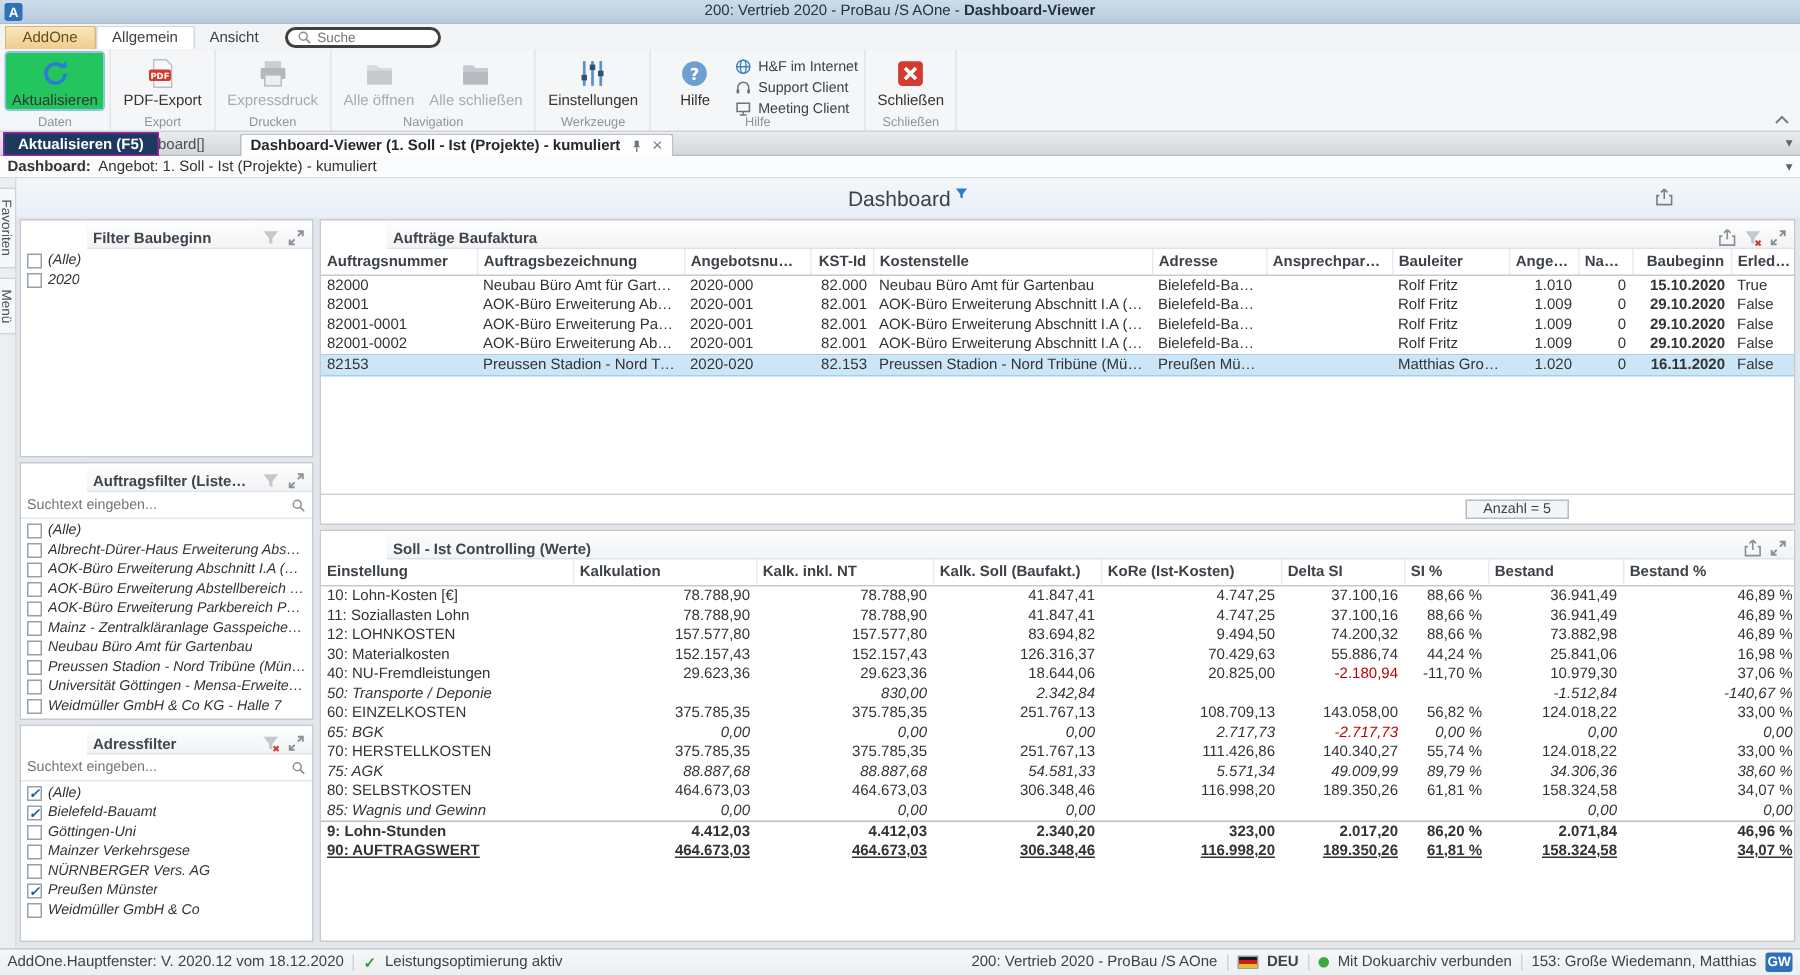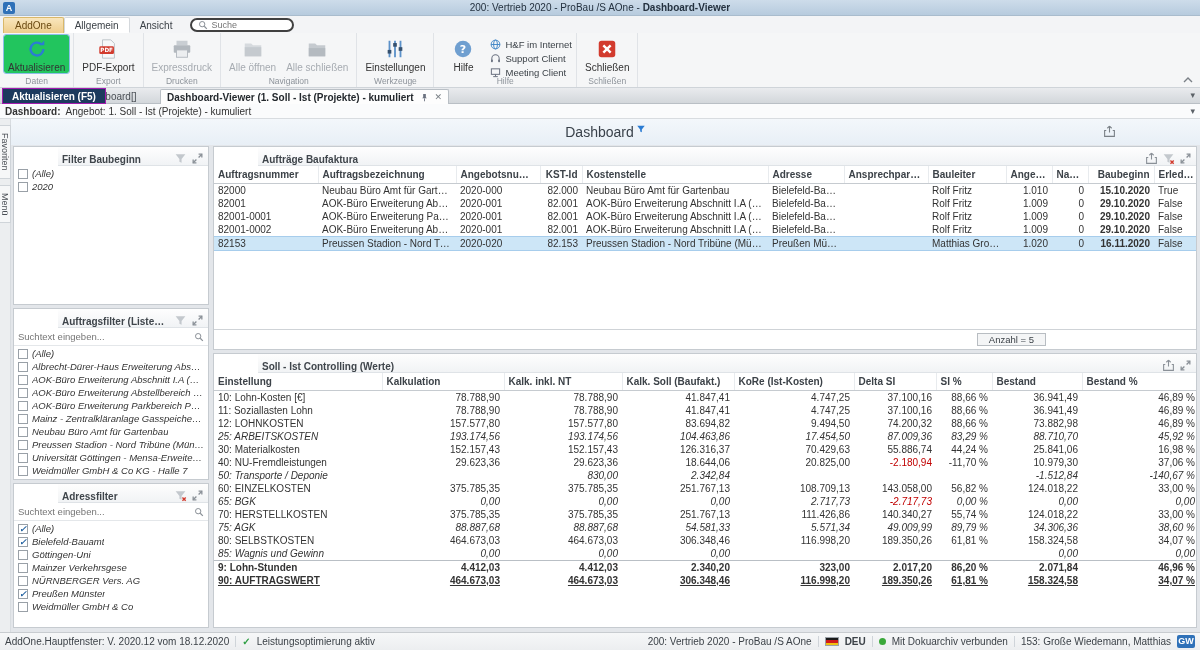--- a/index.html
+++ b/index.html
@@ -691,31 +691,20 @@
                   <td>12: LOHNKOSTEN</td>
                   <td class="num">157.577,80</td>
                   <td class="num">157.577,80</td>
                   <td class="num">83.694,82</td>
                   <td class="num">9.494,50</td>
                   <td class="num">74.200,32</td>
                   <td class="num">88,66 %</td>
                   <td class="num">73.882,98</td>
                   <td class="num">46,89 %</td>
                 </tr>
-                <tr class="it">
-                  <td>25: ARBEITSKOSTEN</td>
-                  <td class="num">193.174,56</td>
-                  <td class="num">193.174,56</td>
-                  <td class="num">104.463,86</td>
-                  <td class="num">17.454,50</td>
-                  <td class="num">87.009,36</td>
-                  <td class="num">83,29 %</td>
-                  <td class="num">88.710,70</td>
-                  <td class="num">45,92 %</td>
-                </tr>
                 <tr>
                   <td>30: Materialkosten</td>
                   <td class="num">152.157,43</td>
                   <td class="num">152.157,43</td>
                   <td class="num">126.316,37</td>
                   <td class="num">70.429,63</td>
                   <td class="num">55.886,74</td>
                   <td class="num">44,24 %</td>
                   <td class="num">25.841,06</td>
                   <td class="num">16,98 %</td>

